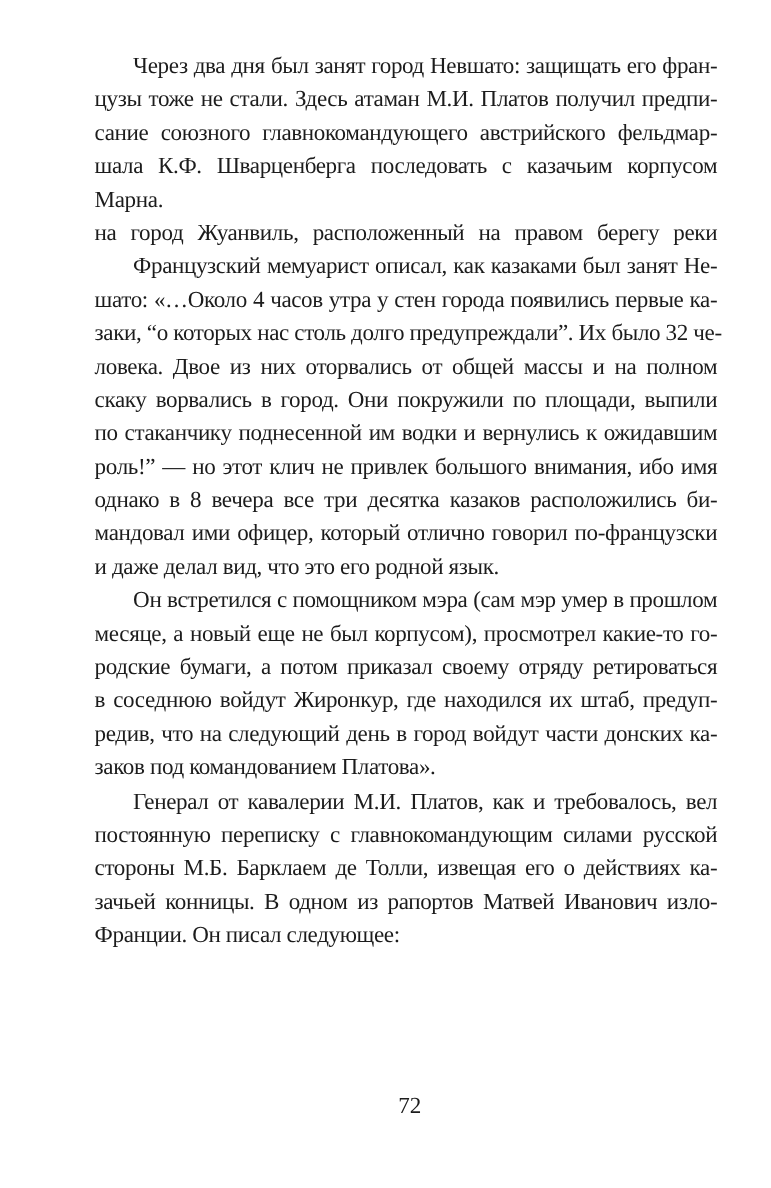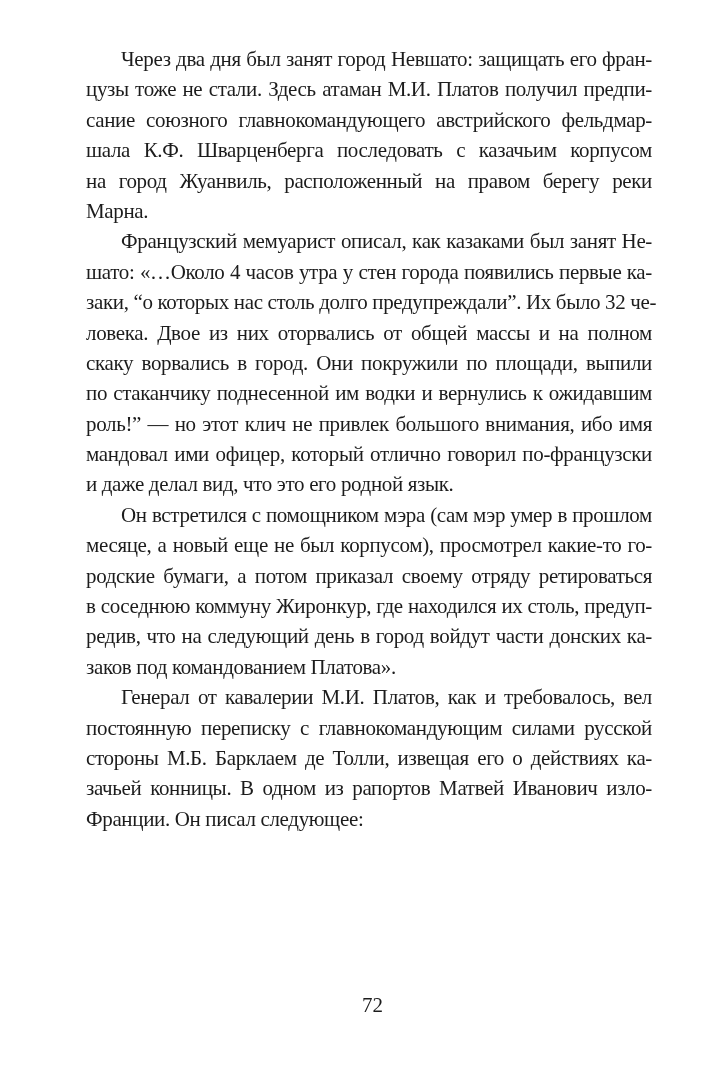--- a/index.html
+++ b/index.html
@@ -59,38 +59,39 @@
 </head>
 <body>
 
 <div class="page">
   <div class="text-block">
 
     <span class="line indent">Через два дня был занят город Невшато: защищать его фран-</span>
     <span class="line">цузы тоже не стали. Здесь атаман М.И. Платов получил предпи-</span>
     <span class="line">сание союзного главнокомандующего австрийского фельдмар-</span>
     <span class="line">шала К.Ф. Шварценберга последовать с казачьим корпусом</span>
+    <span class="line last">Марна.</span>
     <span class="line">на город Жуанвиль, расположенный на правом берегу реки</span>
-    <span class="line last">Марна.</span>
 
     <span class="line indent">Французский мемуарист описал, как казаками был занят Не-</span>
     <span class="line">шато: «…Около 4 часов утра у стен города появились первые ка-</span>
     <span class="line">заки, “о которых нас столь долго предупреждали”. Их было 32 че-</span>
     <span class="line">ловека. Двое из них оторвались от общей массы и на полном</span>
     <span class="line">скаку ворвались в город. Они покружили по площади, выпили</span>
     <span class="line">по стаканчику поднесенной им водки и вернулись к ожидавшим</span>
     <span class="line">роль!” — но этот клич не привлек большого внимания, ибо имя</span>
 
+    <span class="line">однако в 8 вечера все три десятка казаков расположились би-</span>
     <span class="line">мандовал ими офицер, который отлично говорил по-французски</span>
     <span class="line last">и даже делал вид, что это его родной язык.</span>
 
     <span class="line indent">Он встретился с помощником мэра (сам мэр умер в прошлом</span>
     <span class="line">месяце, а новый еще не был корпусом), просмотрел какие-то го-</span>
     <span class="line">родские бумаги, а потом приказал своему отряду ретироваться</span>
-    <span class="line">в соседнюю коммуну Жиронкур, где находился их столь, предуп-</span>
+    <span class="line">в соседнюю войдут Жиронкур, где находился их штаб, предуп-</span>
     <span class="line">редив, что на следующий день в город войдут части донских ка-</span>
     <span class="line last">заков под командованием Платова».</span>
 
     <span class="line indent">Генерал от кавалерии М.И. Платов, как и требовалось, вел</span>
     <span class="line">постоянную переписку с главнокомандующим силами русской</span>
     <span class="line">стороны М.Б. Барклаем де Толли, извещая его о действиях ка-</span>
     <span class="line">зачьей конницы. В одном из рапортов Матвей Иванович изло-</span>
     <span class="line last">Франции. Он писал следующее:</span>
 
   </div>

